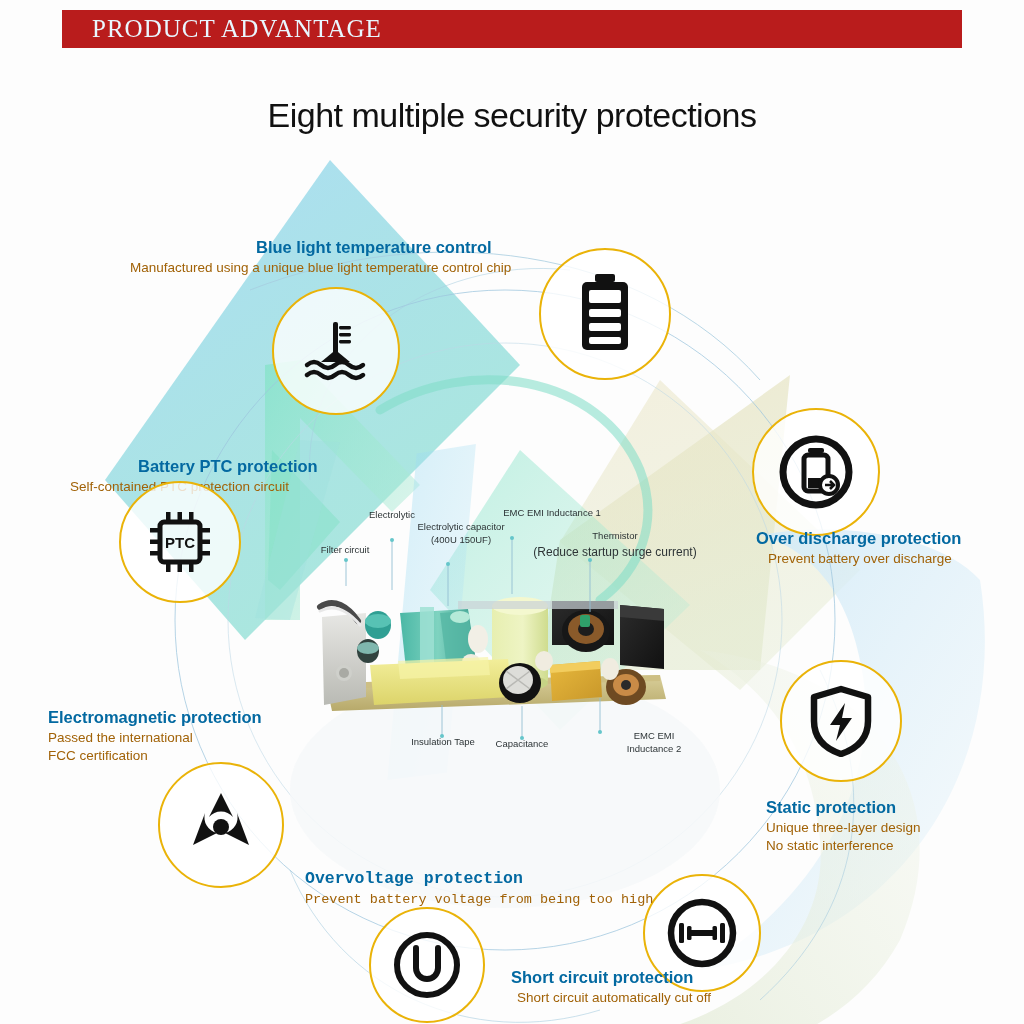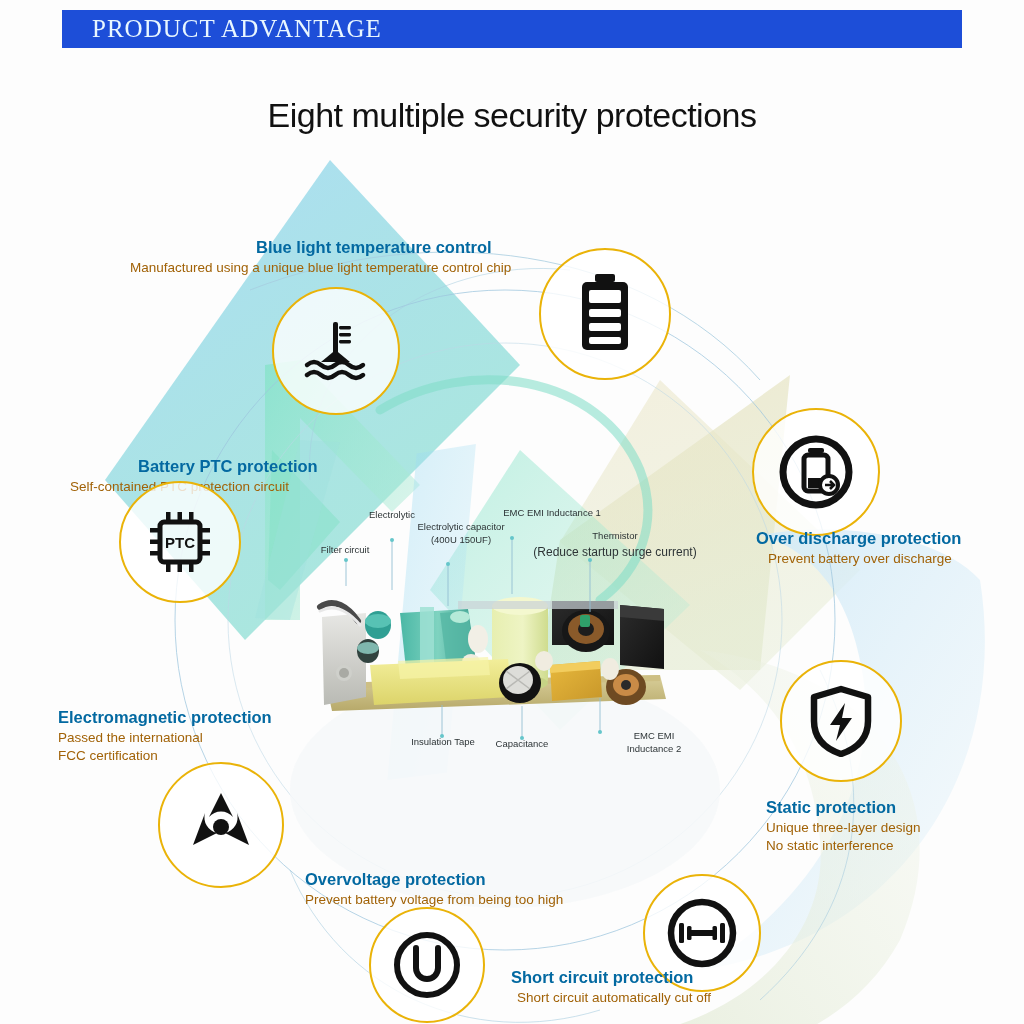--- a/index.html
+++ b/index.html
@@ -8,21 +8,21 @@
     background:#ffffff;
     font-family:"Liberation Sans", sans-serif;
     overflow:hidden;
     position:relative;
   }
   #root{position:absolute;left:0;top:0;width:1024px;height:1024px;overflow:hidden;background:#fdfdfd;}
 
   
   .header-bar{
     position:absolute;left:62px;top:10px;width:900px;height:38px;
-    background:#1d4ed8;
+    background:#b91c1c;
   }
   .header-bar .htitle{
     position:absolute;left:30px;top:50%;transform:translateY(-50%);
     font-family:"Liberation Serif", serif;
     font-size:25px;letter-spacing:1px;color:#e9f7ff;white-space:nowrap;
   }
 
   .page-title{
     position:absolute;left:0;top:96px;width:1024px;text-align:center;
     font-size:34px;font-weight:400;color:#111;
@@ -316,32 +316,32 @@
       <rect x="46.5" y="29" width="4.5" height="14" rx="1.5" fill="#111"></rect>
       <rect x="54" y="26" width="5" height="20" rx="1.5" fill="#111"></rect>
       <rect x="25" y="33" width="22" height="6" fill="#111"></rect>
     </svg>
   </div>
   <div class="feature" style="left:511px;top:968px;">
     <div class="f-title">Short circuit protection</div>
     <div class="f-sub" style="margin-left:6px;">Short circuit automatically cut off</div>
   </div>
 
-  <div class="feature" style="left:305px;top:870px;">
+  <div class="feature" style="left:305px;top:870px;font-family:Liberation Mono, monospace;">
     <div class="f-title">Overvoltage protection</div>
     <div class="f-sub">Prevent battery voltage from being too high</div>
   </div>
   <div class="icon-circle" style="left:369px;top:907px;width:112px;height:112px;">
     <svg width="70" height="70" viewBox="0 0 70 70" xmlns="http://www.w3.org/2000/svg">
       <circle cx="35" cy="35" r="30" fill="none" stroke="#111" stroke-width="6"></circle>
       <path d="M24 18 L24 38 a11 11 0 0 0 22 0 L46 18" fill="none" stroke="#111" stroke-width="6" stroke-linecap="round"></path>
     </svg>
   </div>
 
-  <div class="feature" style="left:58px;top:708px;">
+  <div class="feature" style="left:48px;top:708px;">
     <div class="f-title">Electromagnetic protection</div>
     <div class="f-sub multi">Passed the international
 FCC certification</div>
   </div>
   <div class="icon-circle" style="left:158px;top:762px;width:122px;height:122px;">
     <svg width="76" height="76" viewBox="0 0 76 76" xmlns="http://www.w3.org/2000/svg">
       <g fill="#111">
         <path d="M38 8 a30 30 0 0 1 0 0 M38 6 L26 30 a16 16 0 0 1 24 0 Z"></path>
         <path d="M10 58 L34 46 a16 16 0 0 1 -12 -20 Z"></path>
         <path d="M66 58 L42 46 a16 16 0 0 0 12 -20 Z"></path>

